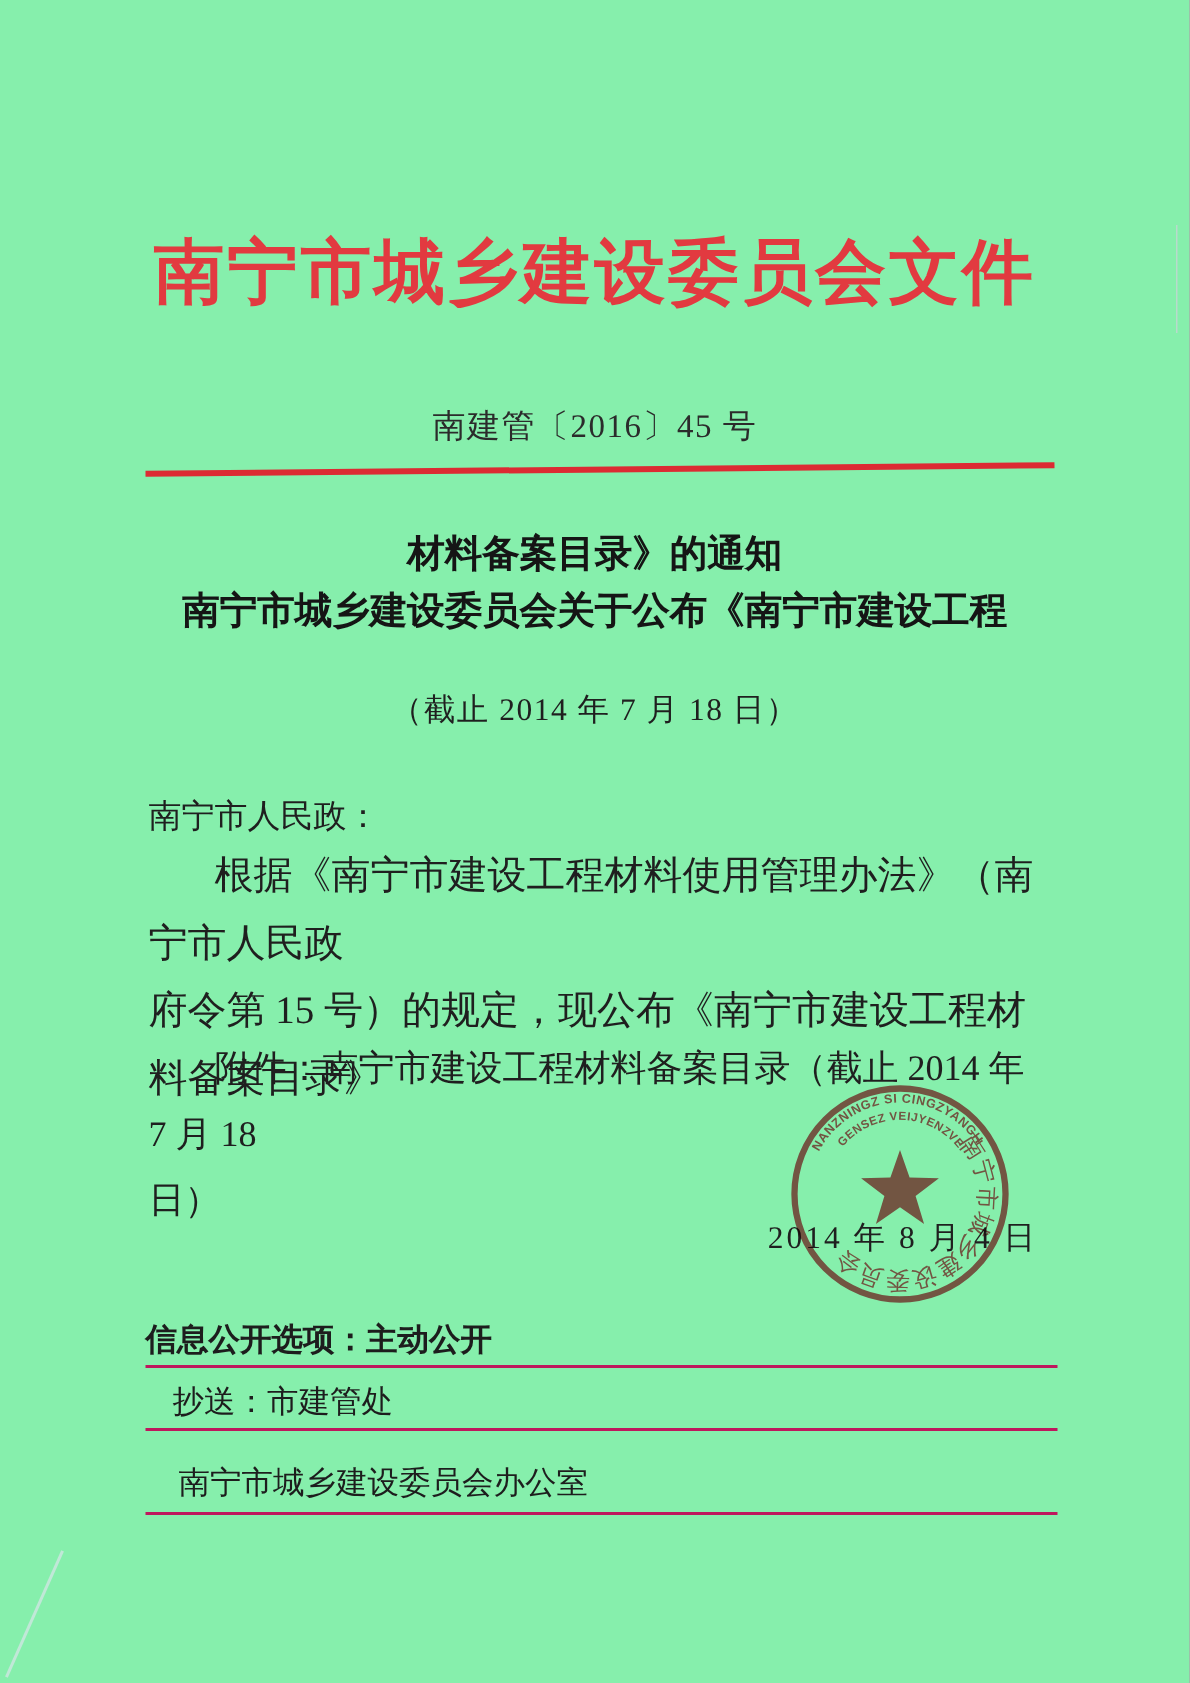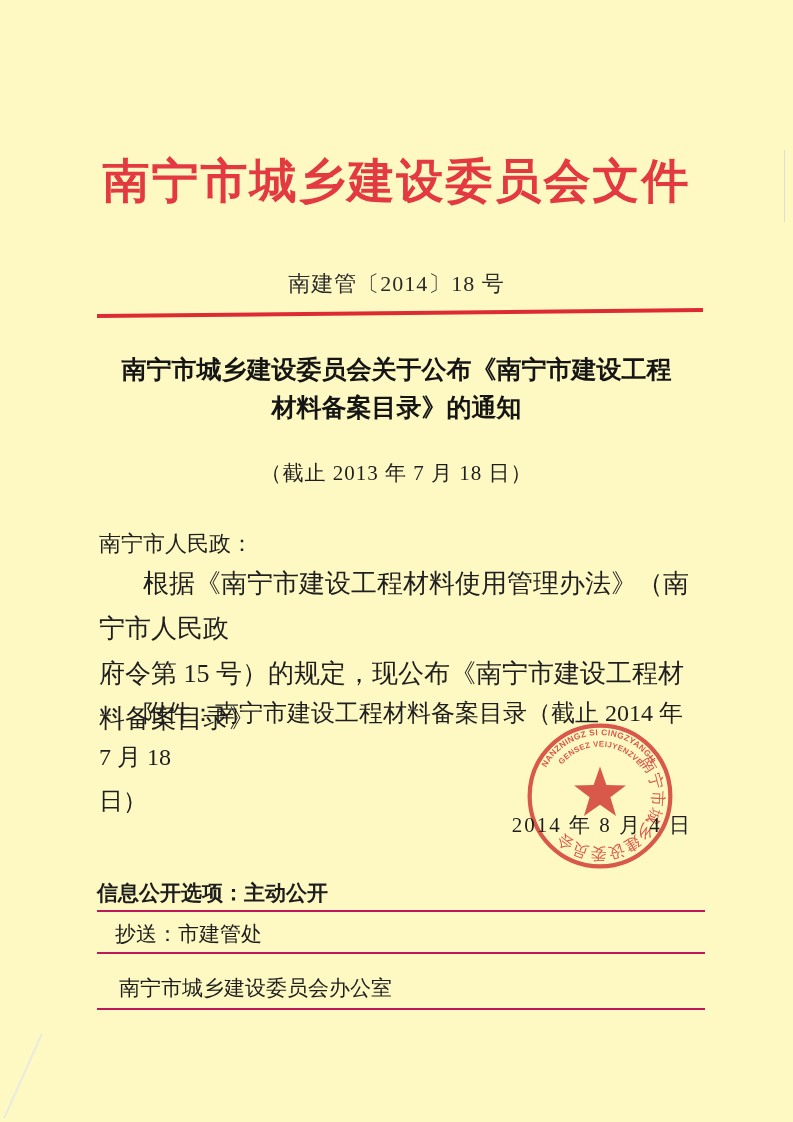--- a/index.html
+++ b/index.html
@@ -1,20 +1,20 @@
 <!DOCTYPE html>
 <html><head>
 <meta charset="utf-8">
 <style>
   html,body { margin:0; padding:0; background:#9a9a9a; }
   .page {
     position:relative;
     width:793px; height:1122px;
     margin:0 auto;
-    background:#fef9c3;
+    background:#86efac;
     overflow:hidden;
     font-family:"Liberation Serif","DejaVu Serif",serif;
     color:#1f1f1f;
   }
   .banner-title {
     position:absolute; top:150px; left:0; width:100%;
     text-align:center;
     font-size:47px; font-weight:900; letter-spacing:2px;
     color:#e23a40;
   }
@@ -79,30 +79,30 @@
     background:#cfd2da; opacity:0.7;
   }
 </style>
 </head>
 <body>
 
 <div class="page">
 
   <div class="banner-title">南宁市城乡建设委员会文件</div>
 
-  <div class="doc-number">南建管〔2014〕18 号</div>
+  <div class="doc-number">南建管〔2016〕45 号</div>
 
   <div class="red-rule"></div>
 
   <div class="notice-title">
+    <div>材料备案目录》的通知</div>
     <div>南宁市城乡建设委员会关于公布《南宁市建设工程</div>
-    <div>材料备案目录》的通知</div>
   </div>
 
-  <div class="date-note">（截止 2013 年 7 月 18 日）</div>
+  <div class="date-note">（截止 2014 年 7 月 18 日）</div>
 
   <div class="salutation">南宁市人民政：</div>
 
   <div class="paragraph">
     <div class="indent-2em">根据《南宁市建设工程材料使用管理办法》（南宁市人民政</div>
     <div>府令第 15 号）的规定，现公布《南宁市建设工程材料备案目录》</div>
   </div>
 
   <div class="attachment">
     <div class="indent-2em">附件：南宁市建设工程材料备案目录（截止 2014 年 7 月 18</div>

